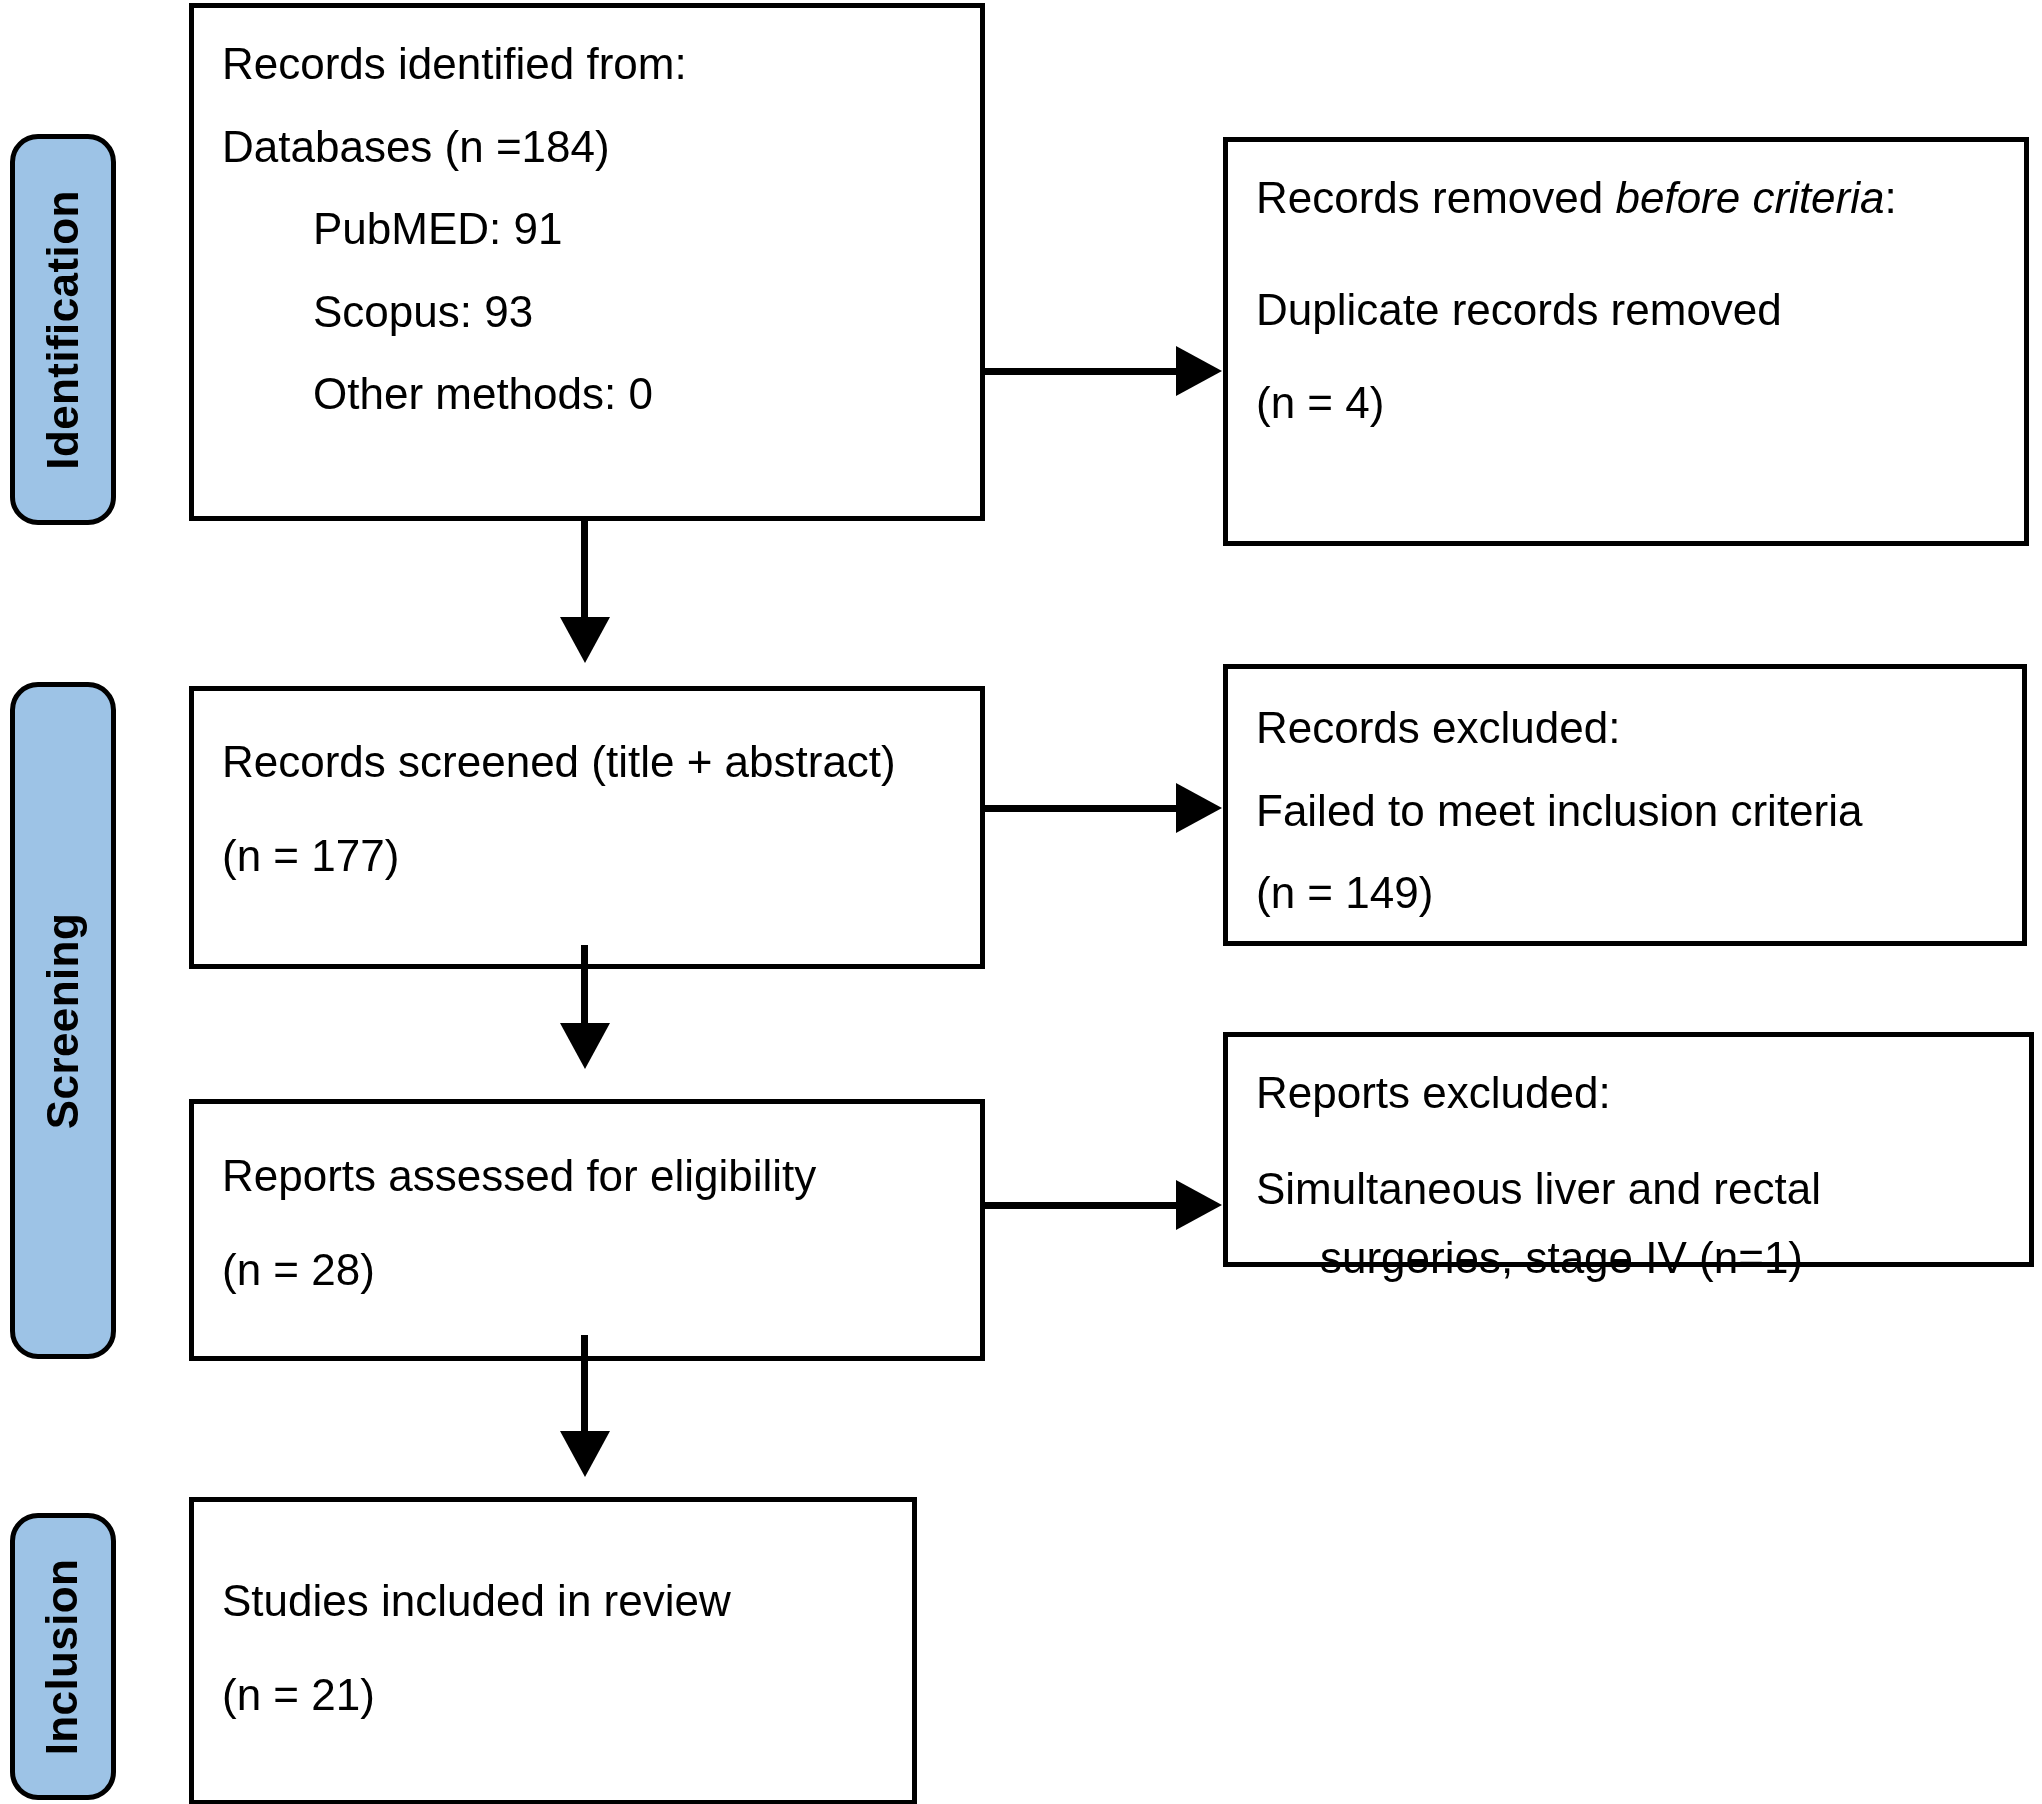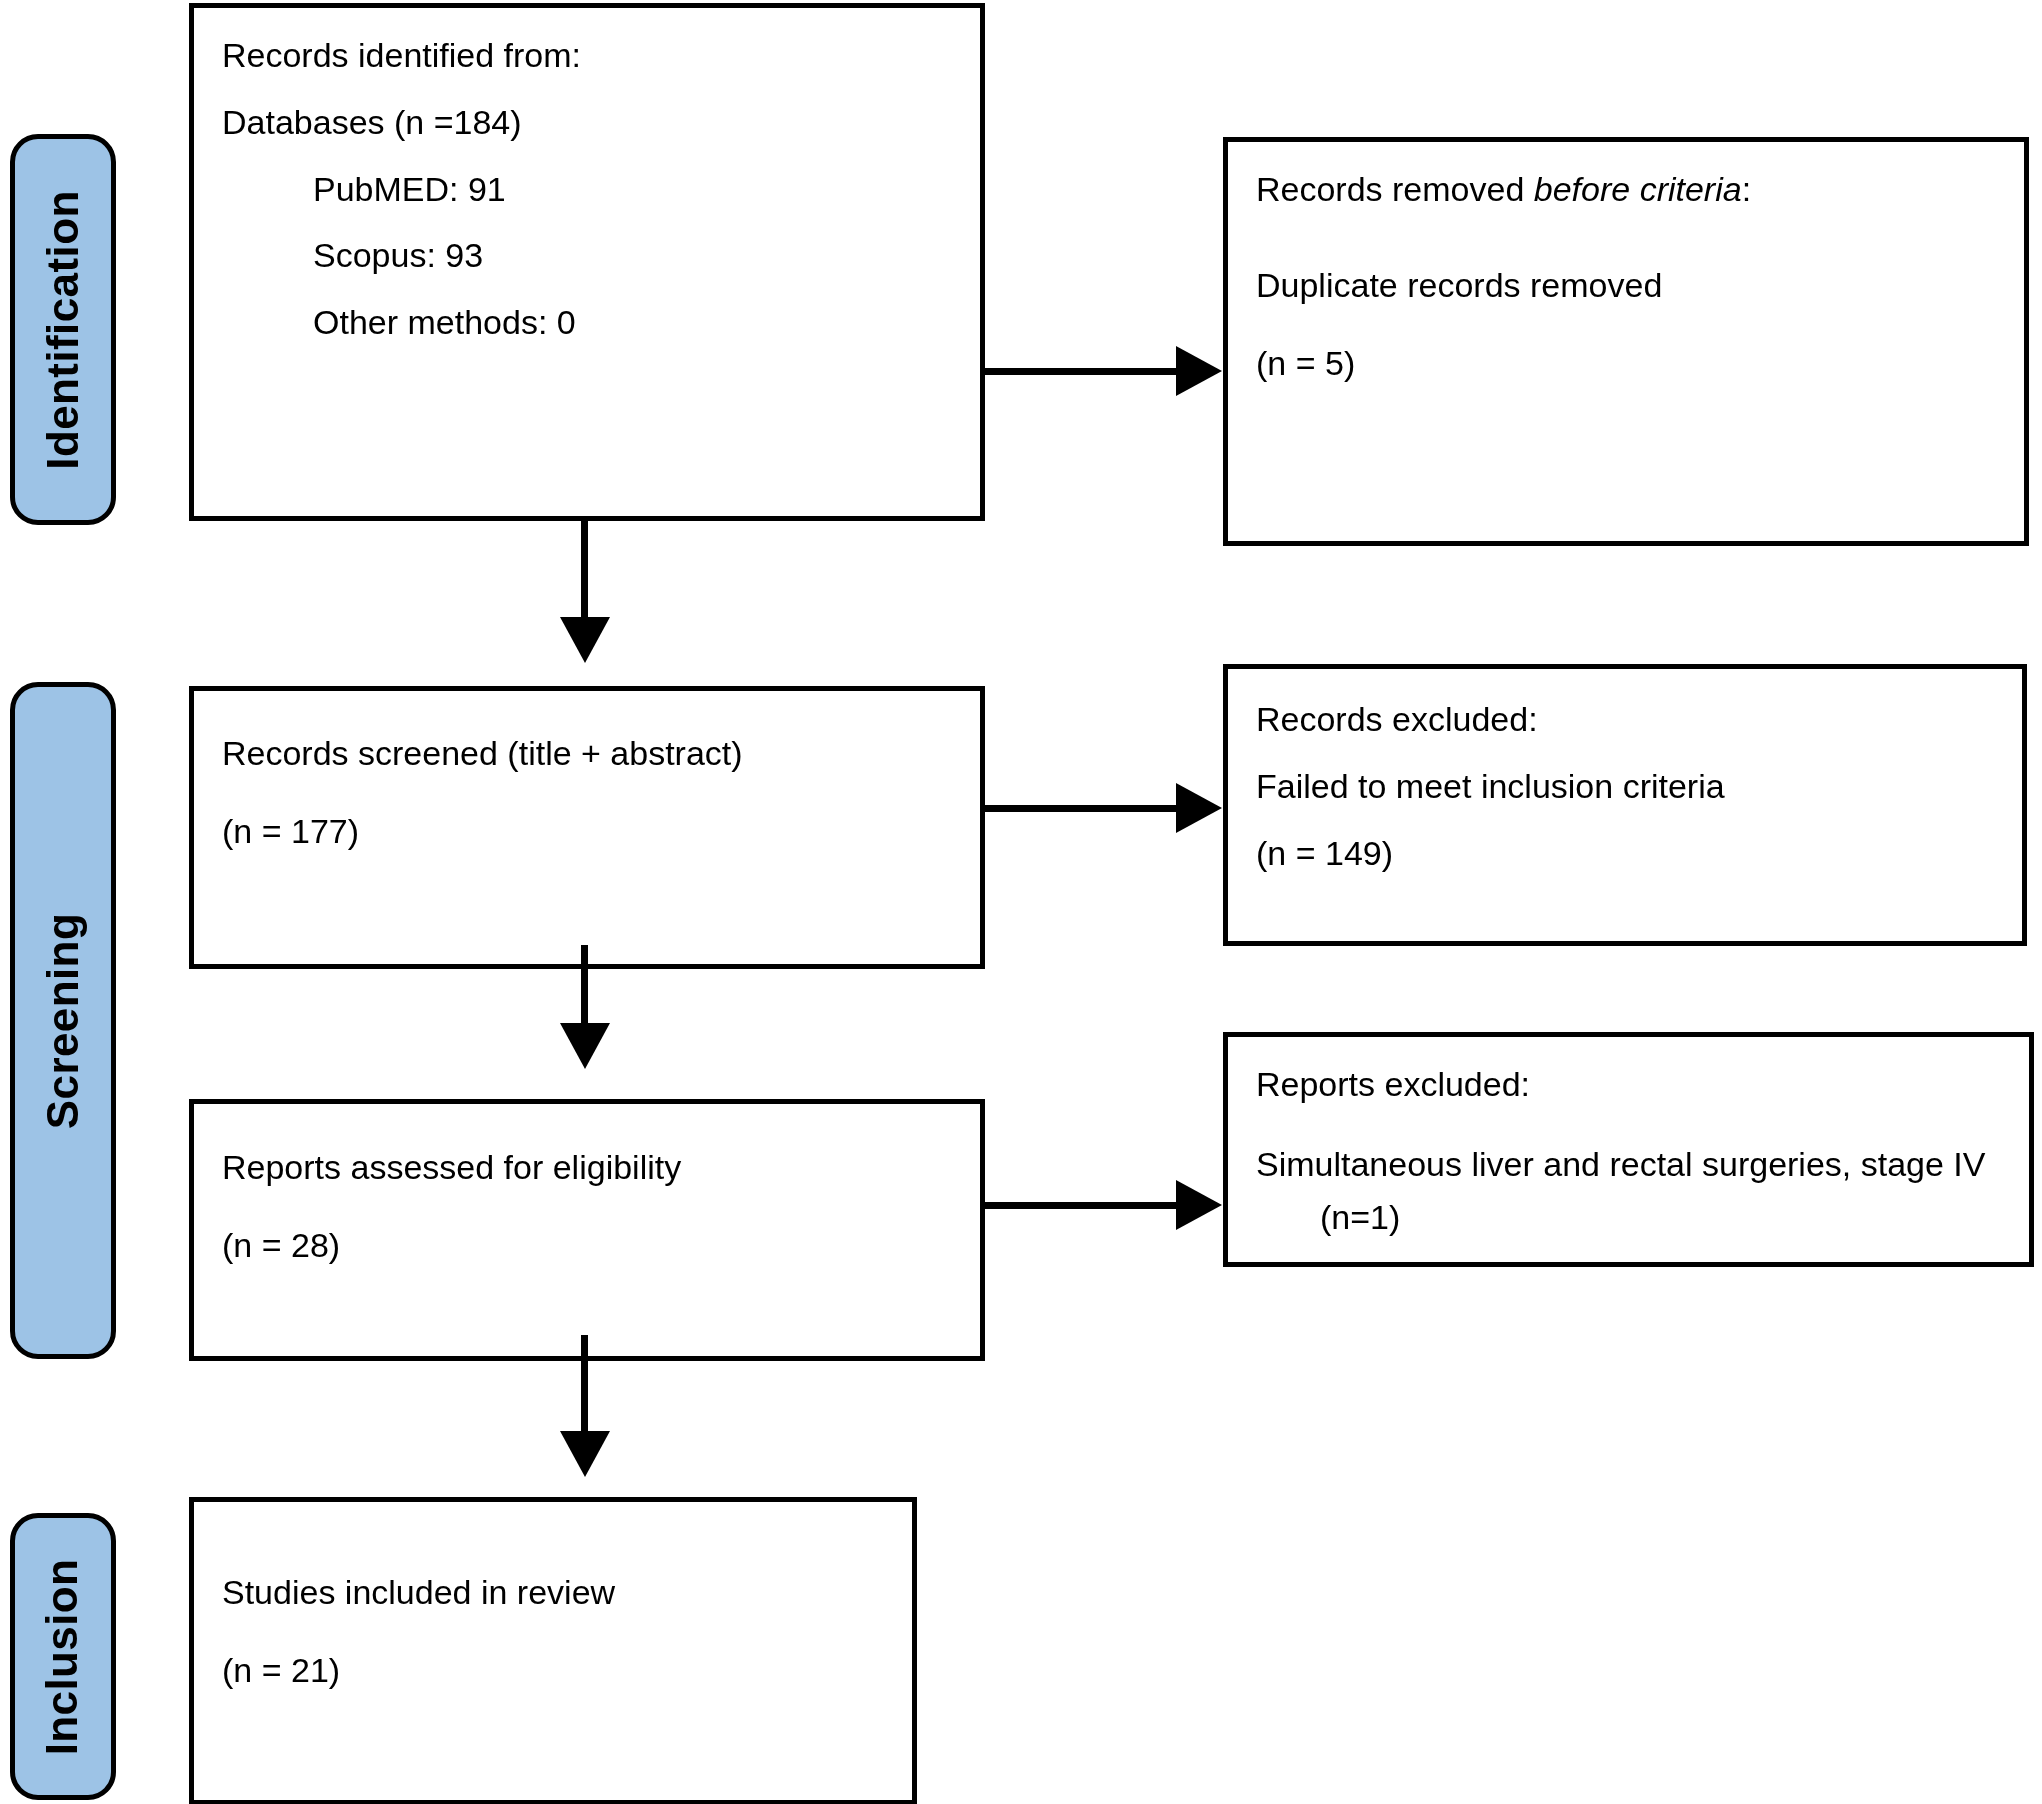--- a/index.html
+++ b/index.html
@@ -43,21 +43,21 @@
   
   .flow-box {
     position: absolute;
     background: #ffffff;
     border: 5.7px solid #000000;
     box-sizing: border-box;
     padding: 21px 28px;
     color: #000000;
   }
   .box-line {
-    font-size: 34px;
+    font-size: 44px;
     line-height: 1.58;
     white-space: pre-wrap;
   }
   .box-line.indent-1 { padding-left: 91px; }
   .box-line.indent-sm { padding-left: 64px; }
   .box-line.center { }
   .box-line em { font-style: italic; }
   .gap-line { height: 42px; }
   .gap-line-sm { height: 24.4px; }
   .gap-line-xs { height: 13px; }
@@ -120,21 +120,21 @@
     <div class="box-line indent-1">Scopus: 93</div>
     <div class="gap-line-xs"></div>
     <div class="box-line indent-1">Other methods: 0</div>
   </div>
 
   <div class="flow-box" style="left:1223px; top:137px; width:806px; height:409px;">
     <div class="box-line"><span>Records removed </span><em>before criteria</em><span>:</span></div>
     <div class="gap-line"></div>
     <div class="box-line center">Duplicate records removed</div>
     <div class="gap-line-sm"></div>
-    <div class="box-line center">(n = 5)</div>
+    <div class="box-line center">(n = 4)</div>
   </div>
 
   <div class="flow-box" style="left:189px; top:686px; width:796px; height:283px; padding-top:36px;">
     <div class="box-line center">Records screened (title + abstract)</div>
     <div class="gap-line-sm"></div>
     <div class="box-line center">(n = 177)</div>
   </div>
 
   <div class="flow-box" style="left:1223px; top:664px; width:804px; height:282px; padding-top:24.4px;">
     <div class="box-line">Records excluded:</div>

